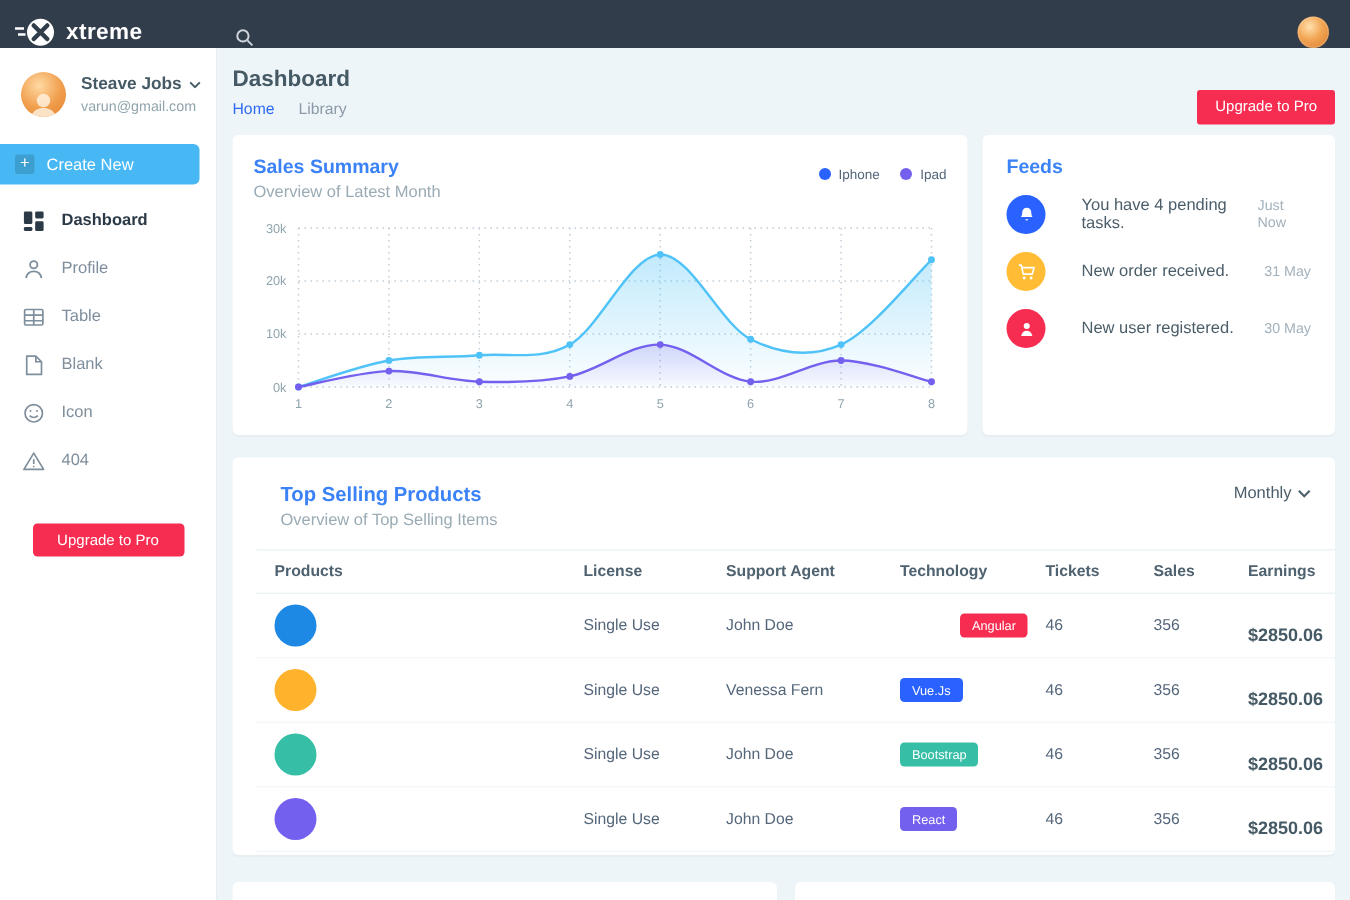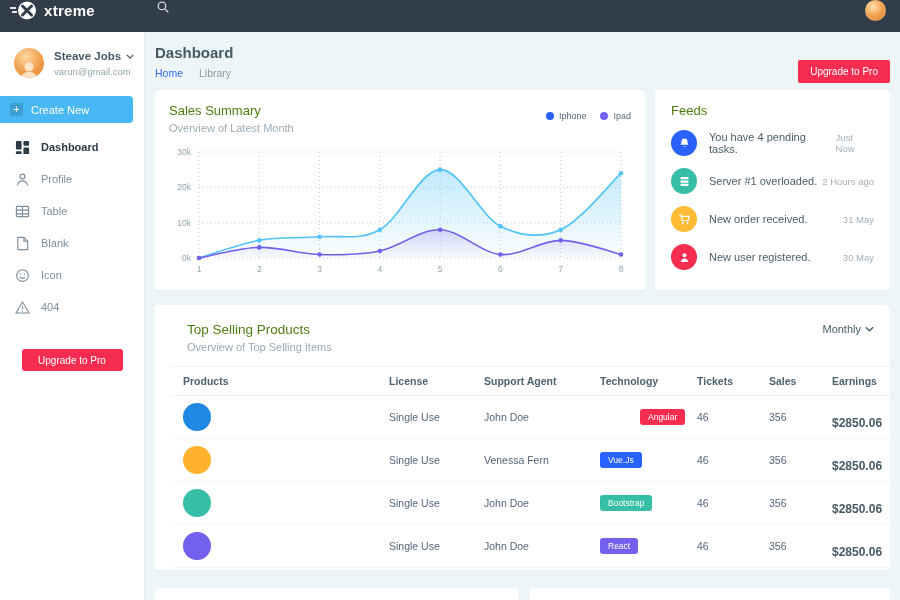--- a/index.html
+++ b/index.html
@@ -1,20 +1,20 @@
 <!DOCTYPE html>
 <html><head>
 <meta charset="utf-8">
 <style>
   * { margin:0; padding:0; box-sizing:border-box; }
   html,body { width:900px; height:600px; overflow:hidden; }
   body { font-family:"Liberation Sans", sans-serif; background:#eef5f9; position:relative; }
 
   
-  .topbar { position:absolute; top:0; left:0; width:900px; height:32px; background:#323d4b; display:flex; align-items:flex-start; z-index:20; }
+  .topbar { position:absolute; top:0; left:0; width:900px; height:32px; background:#323d4b; display:flex; align-items:flex-end; z-index:20; }
   .brand { width:150px; display:flex; align-items:center; padding-left:10px; }
   .brand-text { color:#ffffff; font-size:15px; font-weight:800; margin-left:7px; letter-spacing:.3px; }
   .search-btn { background:none; border:none; margin-left:6px; cursor:pointer; display:flex; align-items:center; }
   .topbar-avatar { margin-left:auto; margin-right:14px; width:21px; height:21px; border-radius:50%; cursor:pointer;
     background:radial-gradient(circle at 38% 32%, #ffe0ae 0%, #f2a553 45%, #d67b2f 100%); box-shadow:inset 0 0 0 1px rgba(255,255,255,.15); }
 
   
   .sidebar { position:absolute; top:32px; left:0; width:145px; bottom:0; background:#ffffff; border-right:1px solid #e8eef2; z-index:10; }
   .profile { padding:16px 0 0 14px; display:flex; }
   .profile-avatar { width:30px; height:30px; border-radius:50%; overflow:hidden; flex:none; cursor:pointer;
@@ -43,37 +43,37 @@
   .crumb-home { color:#2e6bf0; cursor:pointer; }
   .crumb-cur { color:#8b9aa6; }
   .header-upgrade { position:absolute; right:0; top:16px; background:#f62d51; color:#fff; font-size:10px; padding:6px 12px;
     border:none; border-radius:2px; cursor:pointer; font-family:inherit; }
 
   .card { background:#ffffff; border-radius:4px; box-shadow:0 1px 1px rgba(0,0,0,.03);padding-left:16px; }
   .row1 { display:flex; gap:10px; }
   .sales-card { width:490px; height:200px; padding:13px 14px; }
   .feeds-card { flex:1; height:200px; padding:13px 16px; }
 
-  .card-title { font-size:13px; font-weight:400; color:#4d7c0f; }
+  .card-title { font-size:13px; font-weight:700; color:#3b82f6; }
   .card-sub { font-size:11px; color:#9aabb5; margin-top:4px; }
 
   .sales-head { display:flex; justify-content:space-between; }
   .legend { display:flex; gap:14px; align-items:flex-start; padding-top:8px; }
   .legend-item { display:flex; align-items:center; gap:5px; font-size:9px; color:#54667a; }
   .legend-dot { width:8px; height:8px; border-radius:50%; }
   .chart-wrap { margin-top:4px; width:462px; height:144px; }
   .chart-wrap svg { display:block; }
   .grid { stroke:#c2cdd6; stroke-width:1; stroke-dasharray:1 3; }
   .ytick,.xtick { font-size:8.5px; fill:#90a4ae; font-family:"Liberation Sans",sans-serif; }
 
   .feeds-list { list-style:none; margin-top:6px; }
   .feed-item { display:flex; align-items:center; height:38px; cursor:pointer; }
   .feed-icon { width:26px; height:26px; border-radius:50%; flex:none; display:flex; align-items:center; justify-content:center; }
   .feed-icon svg { width:13px; height:13px; }
-  .feed-text { margin-left:12px; font-size:11px; color:#4a5d68; }
+  .feed-text { margin-left:24px; font-size:11px; color:#4a5d68; }
   .feed-time { margin-left:auto; font-size:9.5px; color:#a3b1bc; }
 
   .table-card { margin-top:15px; height:265px; overflow:hidden; }
   .table-head { position:relative; padding:17px 14px 13px 16px; }
   .tselect { position:absolute; right:16px; top:18px; display:flex; align-items:center; gap:4px; font-size:11px; color:#4a5d68; cursor:pointer; }
   .grid-row { display:grid; grid-template-columns:206px 95px 116px 97px 72px 63px 1fr; align-items:center; padding:0 12px; }
   .thead-row { height:30px; border-top:1px solid #eef3f6; border-bottom:1px solid #eef3f6; font-size:10.5px; font-weight:700; color:#4f6270; }
   .trow { height:43px; border-bottom:1px solid #f4f7f9; font-size:10.5px; color:#54667a; }
   .pcell { display:flex; align-items:center; gap:12px; }
   .pavatar { width:28px; height:28px; border-radius:50%; color:#fff; font-size:9px; display:flex; align-items:center; justify-content:center; flex:none; }
@@ -297,31 +297,20 @@
             <span class="feed-icon" style="background: rgb(41, 98, 255);">
               <svg viewBox="0 0 16 16" fill="#fff">
                 <path d="M8 1.8a3.7 3.7 0 0 0-3.7 3.7c0 3.1-1.2 4-1.2 4h9.8s-1.2-.9-1.2-4A3.7 3.7 0 0 0 8 1.8z"></path>
                 <path d="M6.7 11.3a1.35 1.35 0 0 0 2.6 0z"></path>
               </svg>
             </span>
             <span class="feed-text">You have 4 pending tasks.</span>
             <span class="feed-time">Just Now</span>
           </li>
           <li class="feed-item">
-            <span class="feed-icon" style="background: rgb(54, 190, 166);">
-              <svg viewBox="0 0 16 16" fill="#fff">
-                <rect x="3" y="2.6" width="10" height="2.7" rx="1.1"></rect>
-                <rect x="3" y="6.7" width="10" height="2.7" rx="1.1"></rect>
-                <rect x="3" y="10.8" width="10" height="2.7" rx="1.1"></rect>
-              </svg>
-            </span>
-            <span class="feed-text">Server #1 overloaded.</span>
-            <span class="feed-time">2 Hours ago</span>
-          </li>
-          <li class="feed-item">
             <span class="feed-icon" style="background: rgb(255, 188, 52);">
               <svg viewBox="0 0 16 16">
                 <path d="M1.5 2.2h2l1.7 7.3h7.3l1.5-5.3H4.4" fill="none" stroke="#fff" stroke-width="1.4" stroke-linejoin="round"></path>
                 <circle cx="5.9" cy="12.7" r="1.2" fill="#fff"></circle>
                 <circle cx="11.6" cy="12.7" r="1.2" fill="#fff"></circle>
               </svg>
             </span>
             <span class="feed-text">New order received.</span>
             <span class="feed-time">31 May</span>
           </li>

